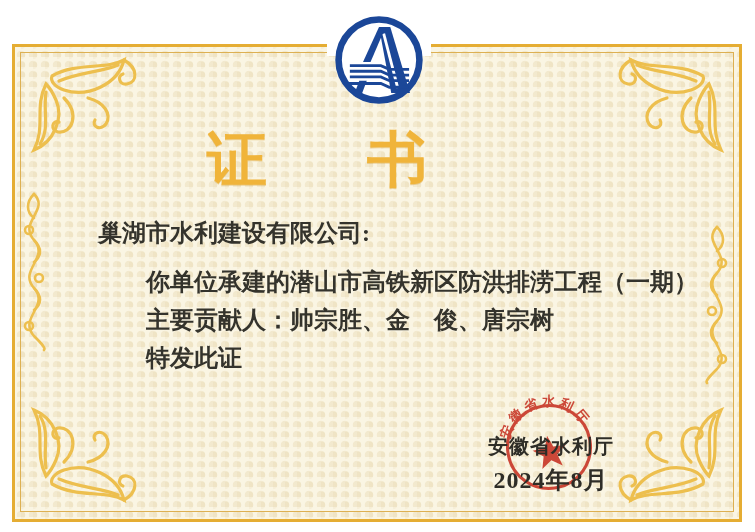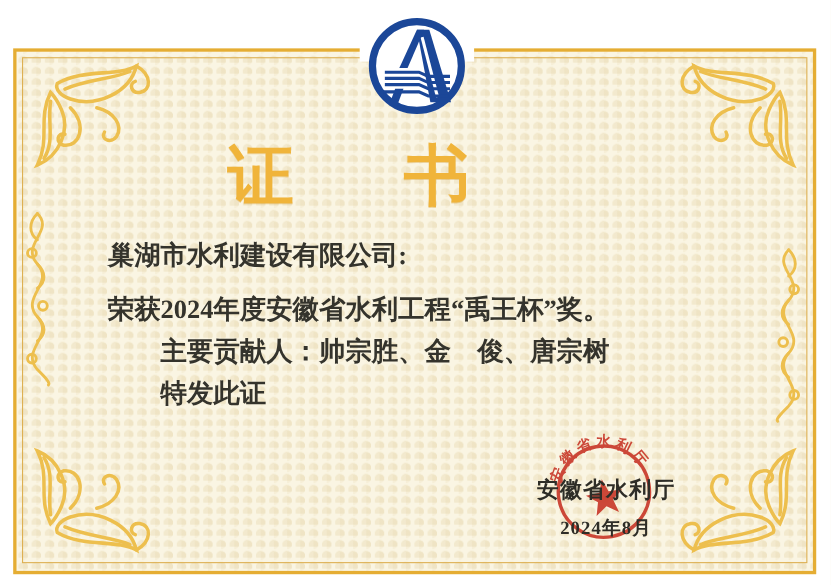--- a/index.html
+++ b/index.html
@@ -42,21 +42,21 @@
     font-size:24px;font-weight:700;color:#34332c;
   }
   .bline{line-height:38px;white-space:pre;}
   .recipient{margin-bottom:11px;}
   .indent{text-indent:48px;}
   .sign-block{
     position:absolute;left:448px;top:433px;width:206px;text-align:center;
     font-weight:700;color:#2e2d27;z-index:3;
   }
   .issuer{font-size:20px;line-height:26px;letter-spacing:1px;}
-  .date{font-size:17px;line-height:24px;margin-top:9px;letter-spacing:1px;}
+  .date{font-size:24px;line-height:24px;margin-top:9px;letter-spacing:1px;}
   .seal{position:absolute;left:492px;top:390px;width:114px;height:114px;z-index:2;
         transform:rotate(-10deg);opacity:0.92;}
 </style>
 </head>
 <body>
 
 <div class="page">
 
   <div class="paper"></div>
   <div class="inner-line"></div>
@@ -141,21 +141,21 @@
       <path d="M19,62 h33 l9,4 h21"></path>
       <path d="M19,68 h33 l9,4 h21"></path>
       <path d="M18,75 h34 l9,4 h20"></path>
     </g>
   </svg>
 
   <div class="title">证　书</div>
 
   <div class="body-block">
     <div class="bline recipient">巢湖市水利建设有限公司:</div>
-    <div class="bline">荣获2024年度安徽省水利工程“禹王杯”奖。</div>
+    <div class="bline indent">你单位承建的潜山市高铁新区防洪排涝工程（一期）</div>
     <div class="bline indent">主要贡献人：帅宗胜、金　俊、唐宗树</div>
     <div class="bline indent">特发此证</div>
   </div>
 
   <svg class="seal" viewBox="0 0 110 110">
     <circle cx="55" cy="55" r="40" fill="none" stroke="#c93a2b" stroke-width="3"></circle>
     <defs>
       <path id="sealArc" d="M22,72 A38,38 0 1 1 88,72" fill="none"></path>
     </defs>
     <text font-size="13" font-weight="700" fill="#c93a2b" letter-spacing="3" font-family="Liberation Serif, DejaVu Serif, serif">

